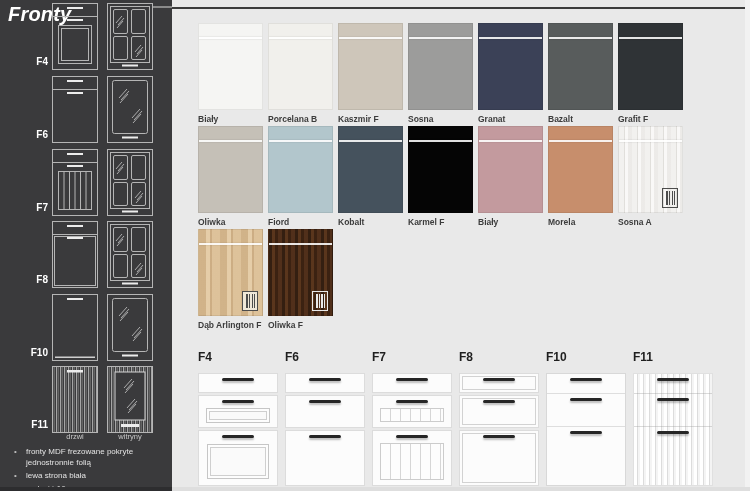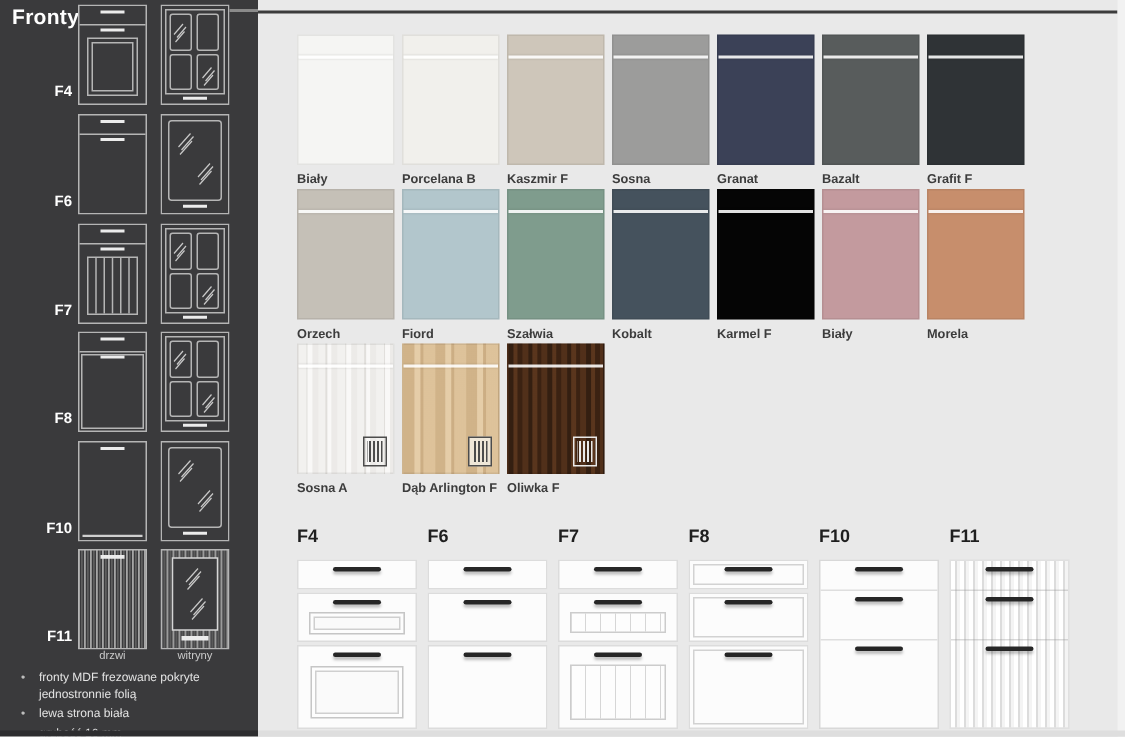--- a/index.html
+++ b/index.html
@@ -1,21 +1,21 @@
 <!DOCTYPE html>
 <html><head>
 <meta charset="utf-8">
 <style>
   html,body{margin:0;padding:0;}
   body{font-family:"Liberation Sans", sans-serif; background:#cfcfcf;}
   .page{position:relative;width:750px;height:491px;overflow:hidden;background:#e9e9e9;}
 
   
   .sidebar{position:absolute;left:0;top:0;width:172px;height:491px;background:#3a3a3c;}
-  .sidebar-title{position:absolute;left:8px;top:3px;color:#ffffff;font-size:14px;font-weight:bold;letter-spacing:.2px;}
+  .sidebar-title{position:absolute;left:8px;top:3px;color:#ffffff;font-size:20px;font-weight:bold;letter-spacing:.2px;font-style:italic;}
   .sb-svg{position:absolute;}
   .sb-label{position:absolute;left:14px;width:34px;text-align:right;color:#ffffff;font-size:10px;font-weight:bold;}
   .col-label{position:absolute;top:432px;width:46px;text-align:center;color:#c9c9c9;font-size:7.5px;}
   .notes{position:absolute;left:10px;top:446px;width:156px;margin:0;padding:0;list-style:none;}
   .notes li{position:relative;padding-left:16px;color:#e3e3e3;font-size:8px;line-height:11px;margin-bottom:2px;}
   .notes li::before{content:"•";position:absolute;left:4px;top:0;color:#bdbdbd;}
   .sidebar-bottom-strip{position:absolute;left:0;bottom:0;width:172px;height:4px;background:#2d2d2f;}
   .ln{fill:none;stroke:#b5b5b5;stroke-width:1;}
   .lnl{stroke:#b5b5b5;stroke-width:1;}
   .hl{fill:#ececec;}
@@ -252,29 +252,25 @@
       <div class="sw" style="background-color: rgb(88, 92, 92);"></div>
       <div class="sw-label">Bazalt</div>
     </div>
     <div class="cell">
       <div class="sw" style="background-color: rgb(47, 51, 54);"></div>
       <div class="sw-label">Grafit F</div>
     </div>
 
     <div class="cell">
       <div class="sw" style="background-color: rgb(197, 192, 183);"></div>
-      <div class="sw-label">Orzech</div>
+      <div class="sw-label">Oliwka</div>
     </div>
     <div class="cell">
       <div class="sw" style="background-color: rgb(178, 198, 204);"></div>
       <div class="sw-label">Fiord</div>
-    </div>
-    <div class="cell">
-      <div class="sw" style="background-color: rgb(127, 156, 141);"></div>
-      <div class="sw-label">Szałwia</div>
     </div>
     <div class="cell">
       <div class="sw" style="background-color: rgb(69, 82, 93);"></div>
       <div class="sw-label">Kobalt</div>
     </div>
     <div class="cell">
       <div class="sw" style="background-color: rgb(5, 5, 5);"></div>
       <div class="sw-label">Karmel F</div>
     </div>
 

